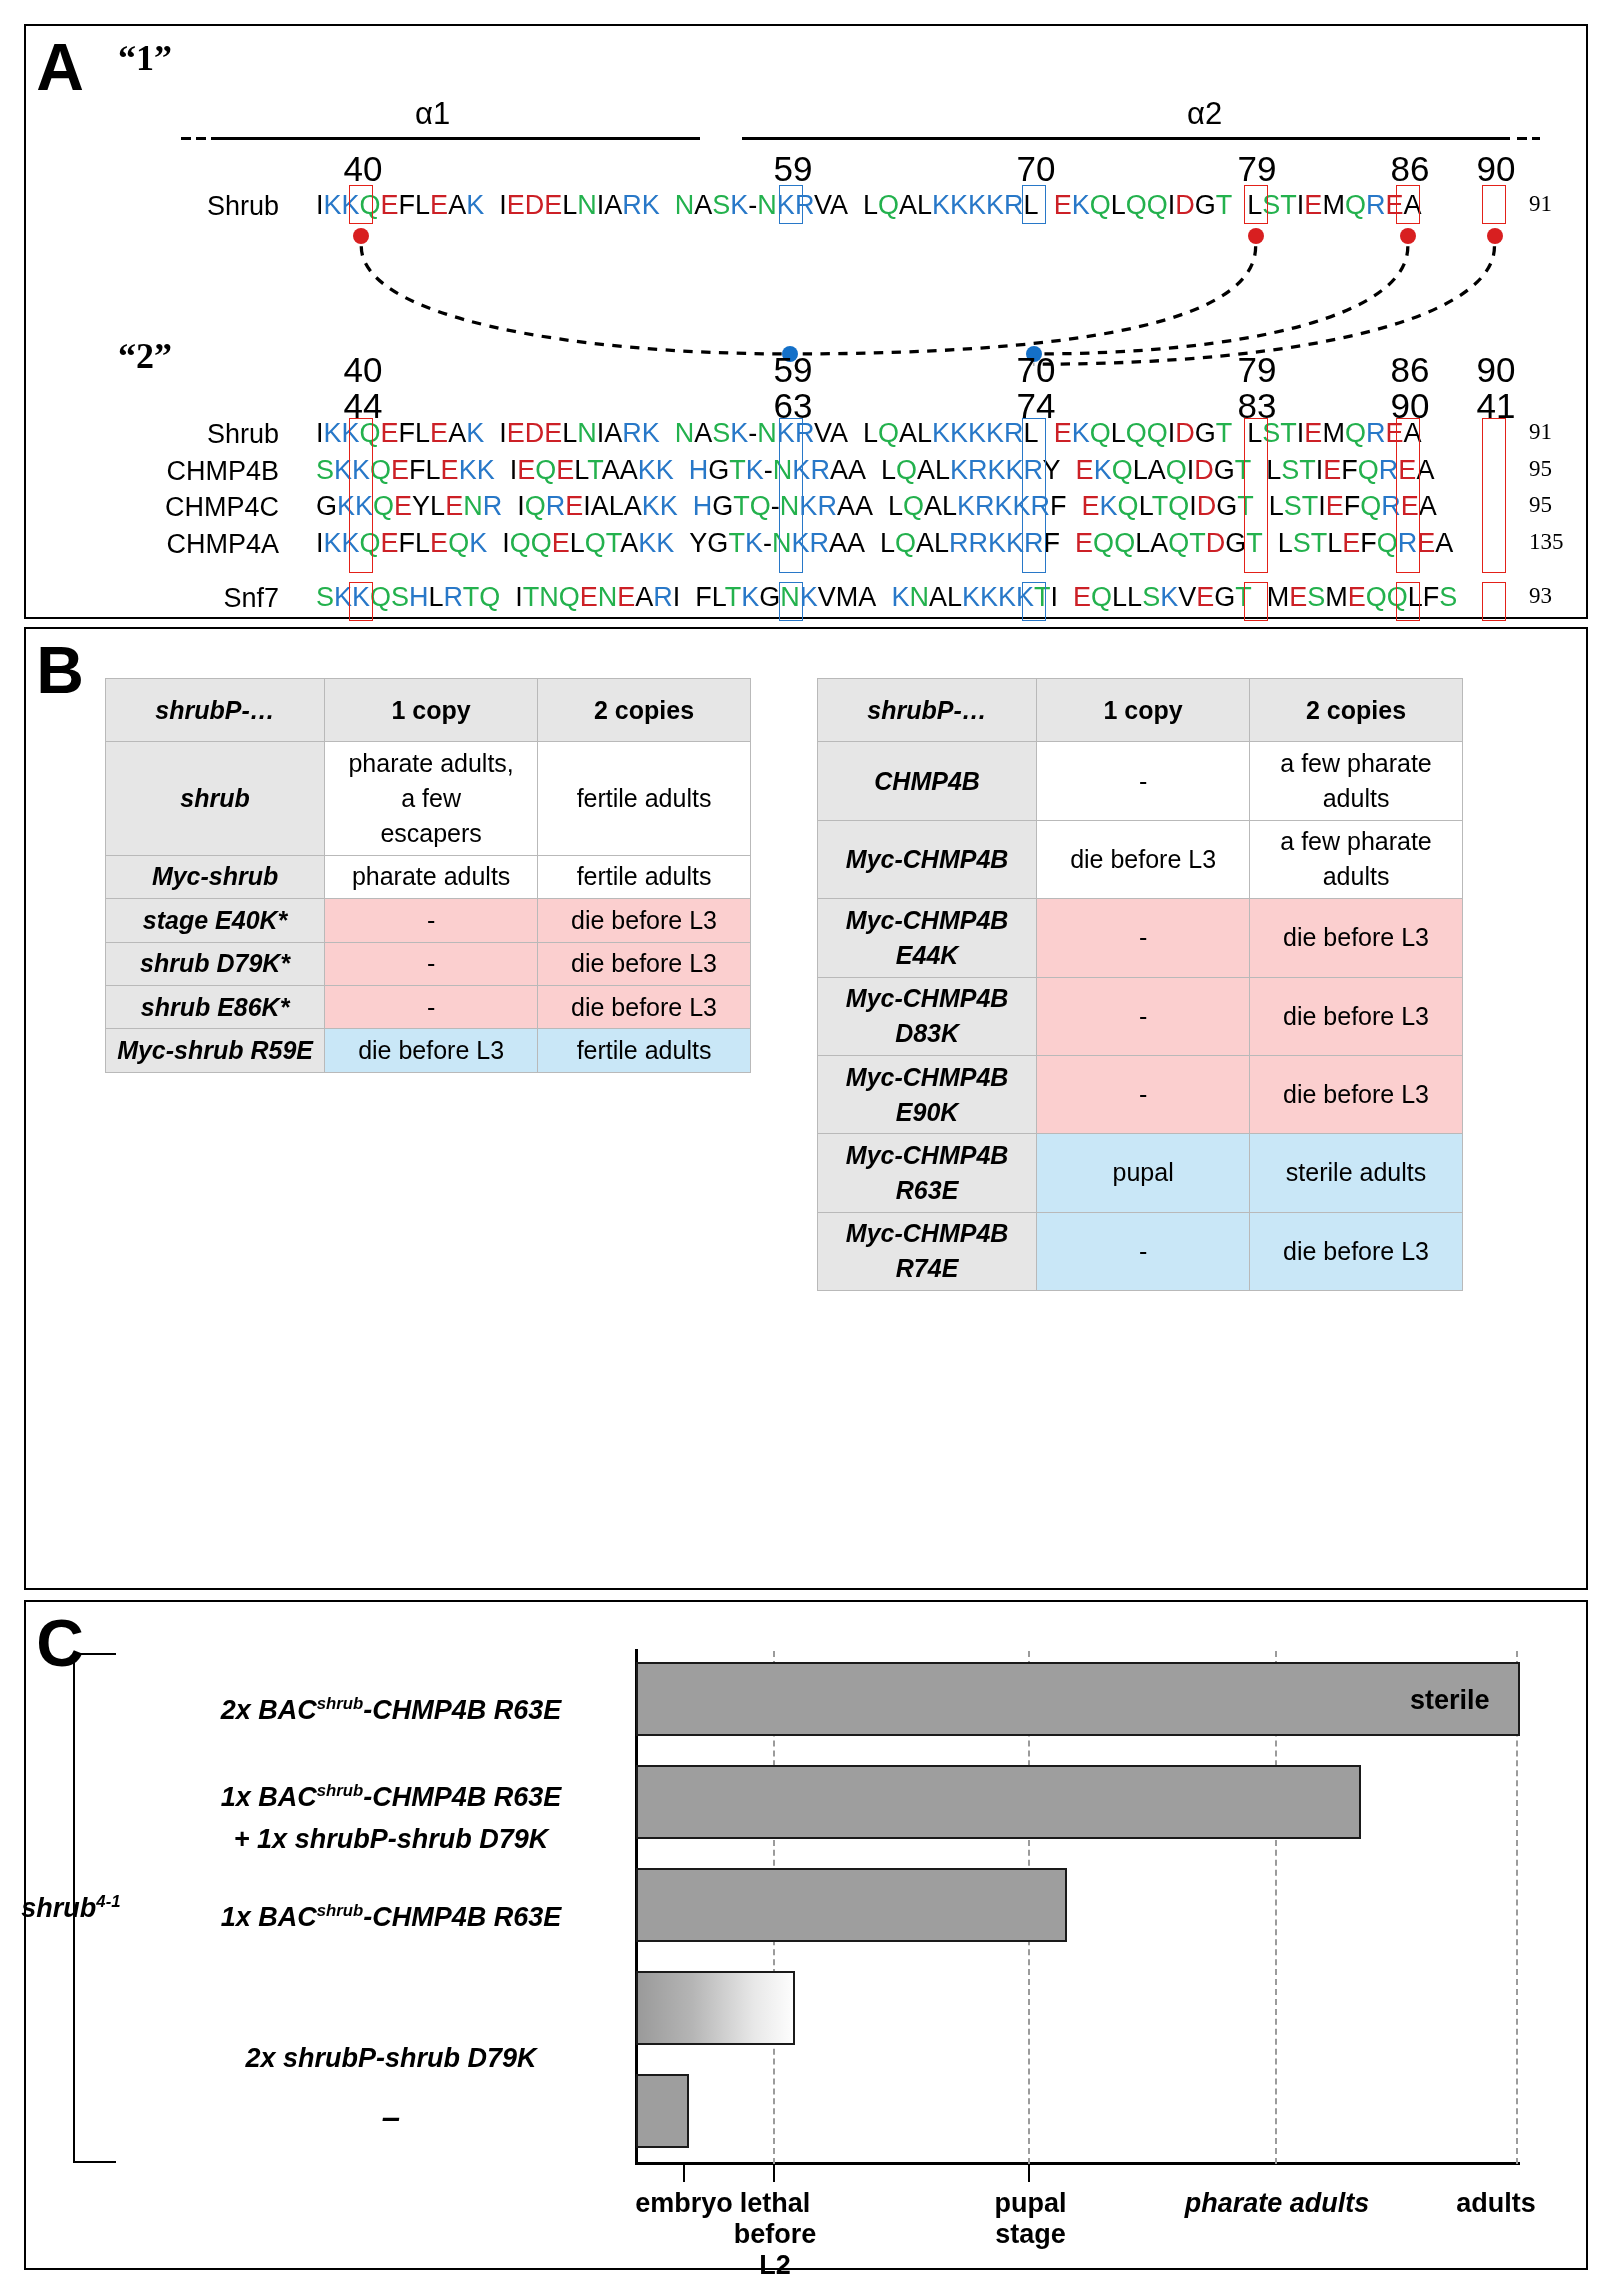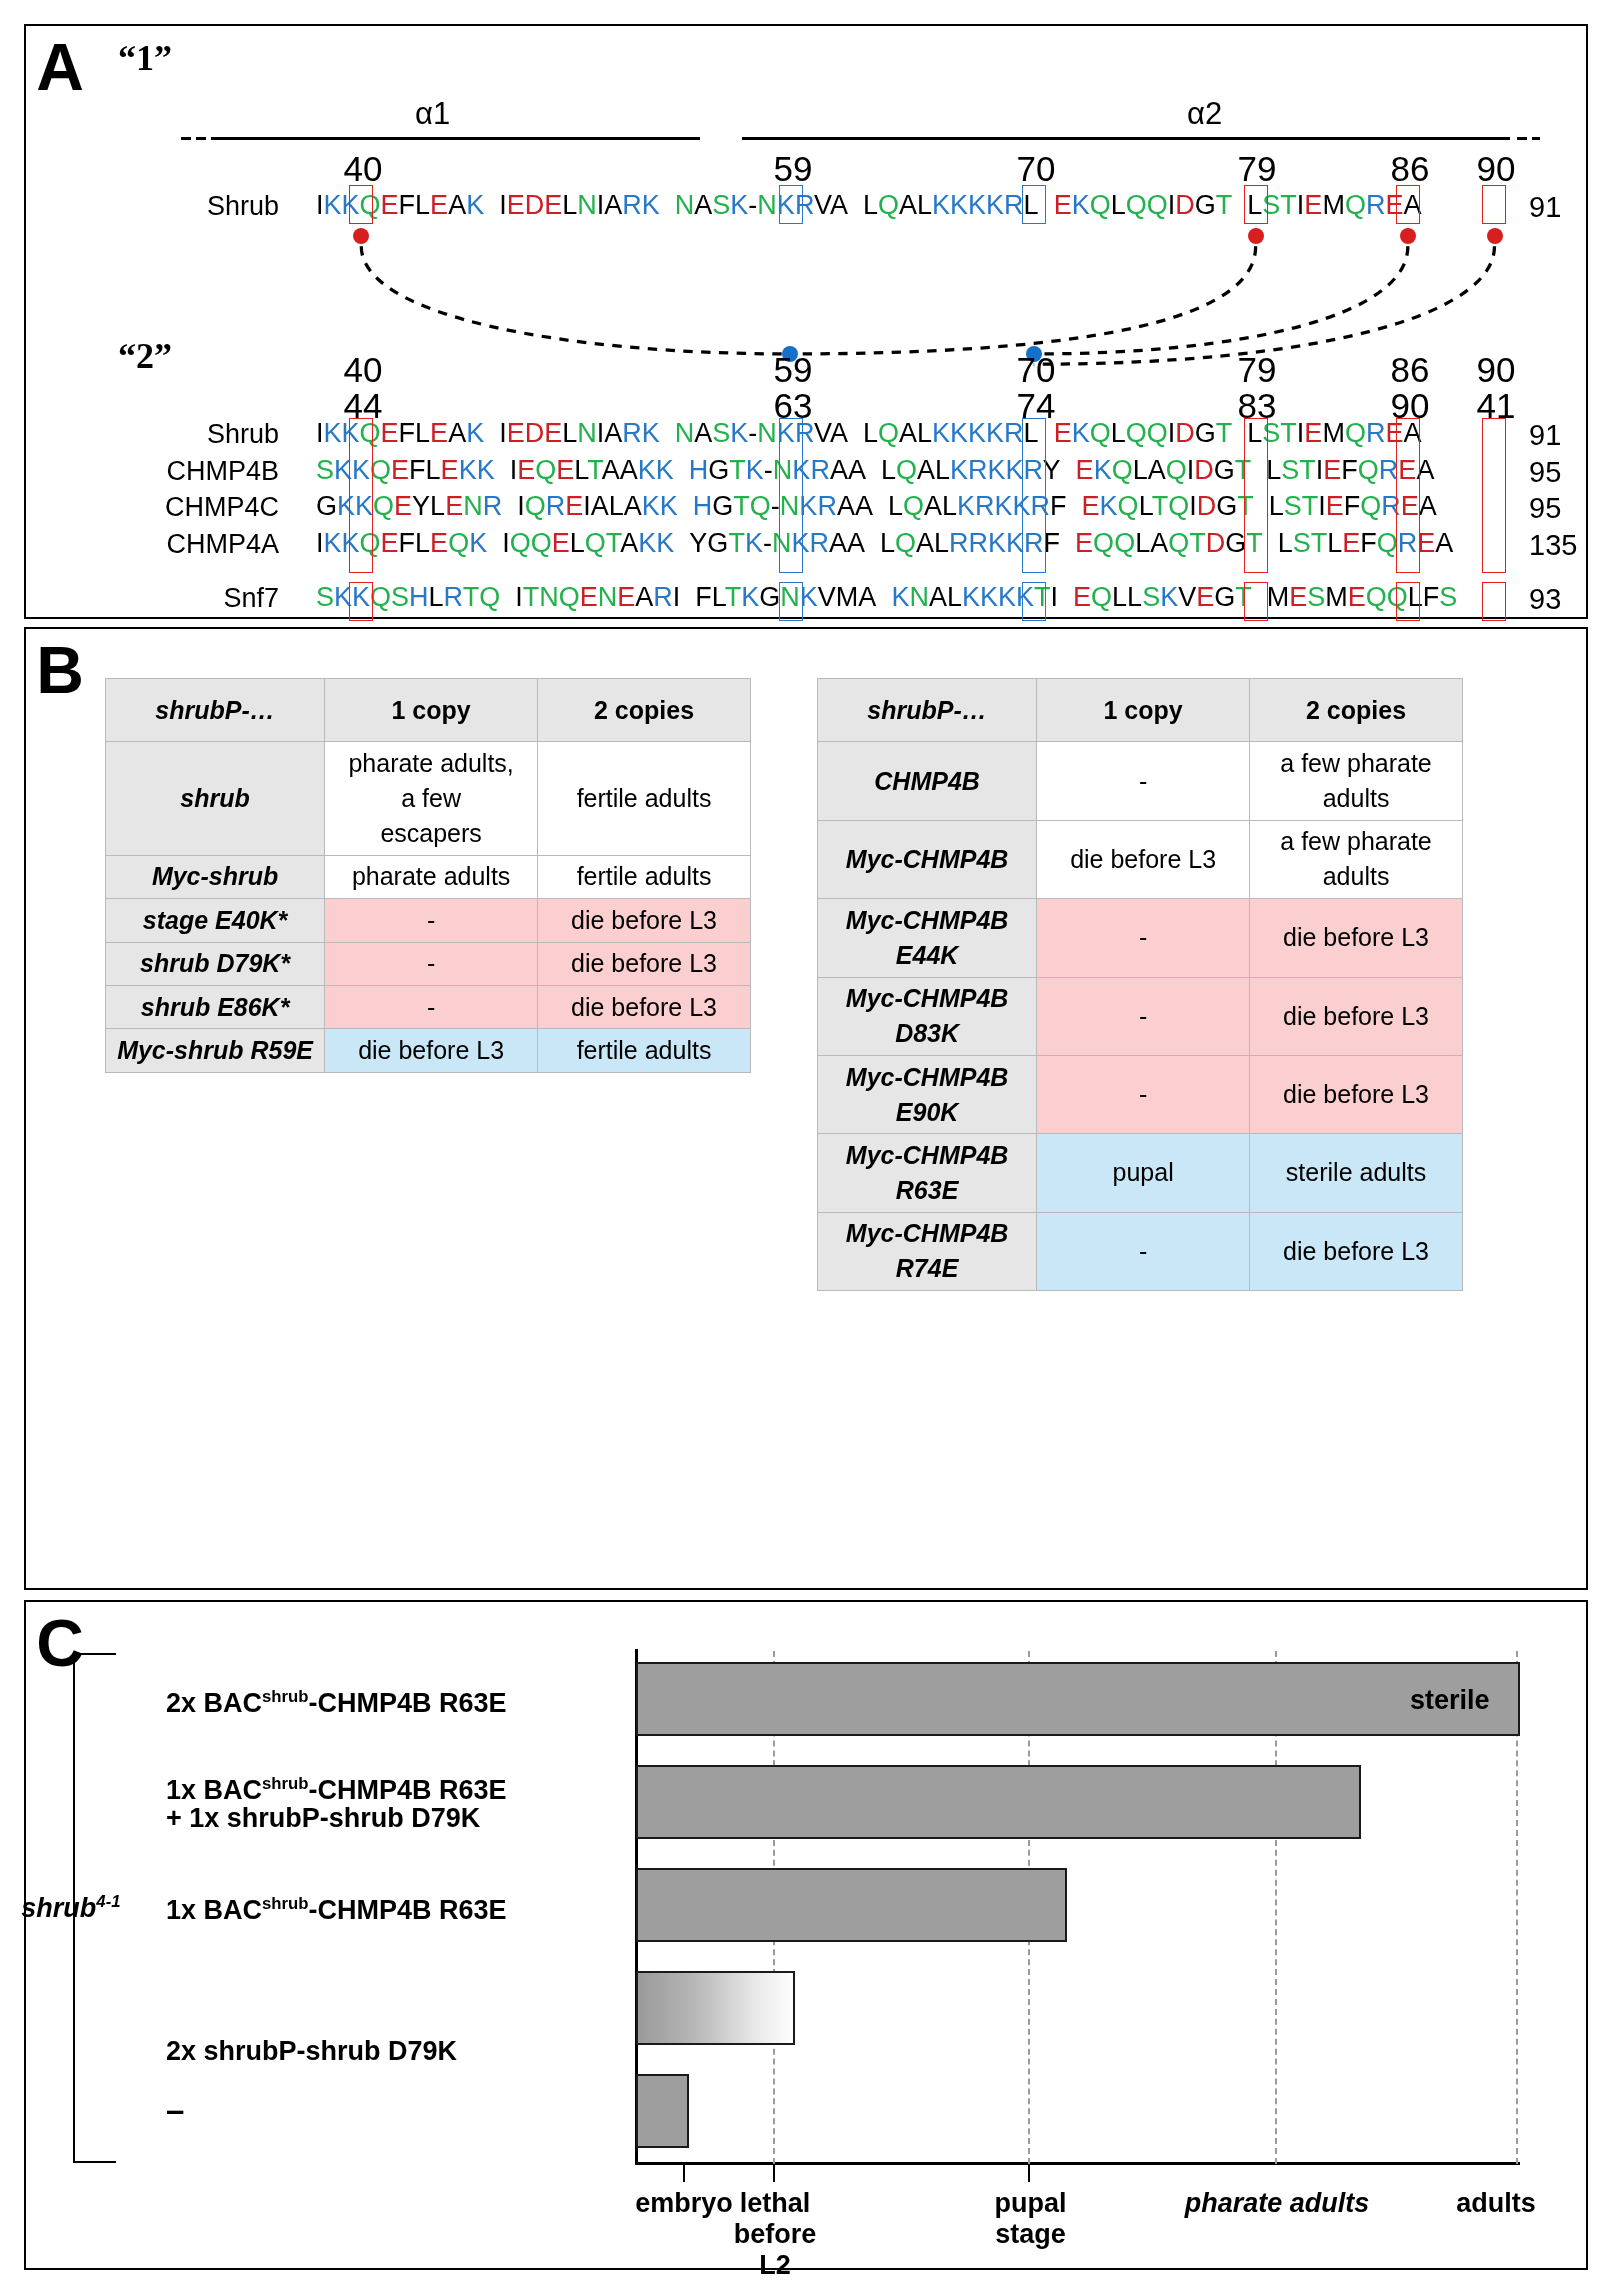--- a/index.html
+++ b/index.html
@@ -15,21 +15,21 @@
 
   .panel-letter{position:absolute;font-size:66px;font-weight:bold;line-height:1;font-family:"Liberation Sans",sans-serif;}
   .quote-lab{position:absolute;font-size:36px;font-weight:bold;font-family:"Liberation Serif",serif;}
   .helix-bar{position:absolute;height:3.3px;background:#000;}
   .helix-dash{position:absolute;height:3.3px;background:#000;}
   .helix-name{position:absolute;font-size:31px;font-family:"Liberation Sans",sans-serif;}
   .posnum{position:absolute;font-size:35px;text-align:center;font-family:"Liberation Sans",sans-serif;}
 
   .seqrow{position:absolute;white-space:pre;font-size:27px;line-height:29px;font-family:"Liberation Sans",sans-serif;}
   .seqname{position:absolute;font-size:27px;text-align:right;width:155px;font-family:"Liberation Sans",sans-serif;}
-  .seqlen{position:absolute;font-size:29px;font-family:Liberation Sans, sans-serif;}
+  .seqlen{position:absolute;font-size:23px;font-family:Liberation Serif, serif;}
   .aa-K,.aa-R,.aa-H{color:#2878c8;}
   .aa-D,.aa-E{color:#cc2026;}
   .aa-S,.aa-T,.aa-N,.aa-Q{color:#23b14d;}
   .aa-n{color:#000;}
   .boxR{position:absolute;border:1.9px solid #e32119;box-sizing:border-box;}
   .boxB{position:absolute;border:1.9px solid #2878c8;box-sizing:border-box;}
   .dotR{position:absolute;width:16px;height:16px;border-radius:50%;background:#d81f20;}
   .dotB{position:absolute;width:16px;height:16px;border-radius:50%;background:#1470c8;}
 
   
@@ -41,22 +41,22 @@
   td.gene{background:#e6e6e6;font-weight:bold;font-style:italic;}
   td.pink{background:#fbcfcf;}
   td.blue{background:#c9e7f7;}
   td.white{background:#ffffff;}
   .cellwrap{line-height:35px;}
 
   
   .c-axis{position:absolute;background:#000;}
   .c-bar{position:absolute;border:2.3px solid #1a1a1a;box-sizing:border-box;background:#9e9e9e;}
   .c-bar.grad{background:linear-gradient(to right,#9a9a9a 0%,#b5b5b5 35%,#e8e8e8 75%,#fdfdfd 100%);}
-  .c-lab{position:absolute;font-size:27px;font-weight:bold;text-align:left;
-     line-height:28px;font-family:"Liberation Sans",sans-serif;}
+  .c-lab{position:absolute;font-size:27px;font-weight:bold;font-style:italic;text-align:center;
+     line-height:42px;font-family:"Liberation Sans",sans-serif;}
   .c-x{position:absolute;font-size:27px;font-weight:bold;text-align:center;line-height:31px;
      font-family:"Liberation Sans",sans-serif;}
   .c-x.ital{font-style:italic;}
   .c-dash{position:absolute;width:0;border-left:2.8px dashed #9b9b9b;}
   .c-tick{position:absolute;width:2.3px;background:#000;}
   .sterile{position:absolute;font-size:27px;font-weight:bold;font-family:"Liberation Sans",sans-serif;}
   .brack{position:absolute;border:2.8px solid #000;border-right:none;box-sizing:border-box;}
   .brack-lab{position:absolute;font-size:27px;font-weight:bold;font-style:italic;font-family:"Liberation Sans",sans-serif;}
   .sup{font-size:0.62em;vertical-align:super;}
 </style>

